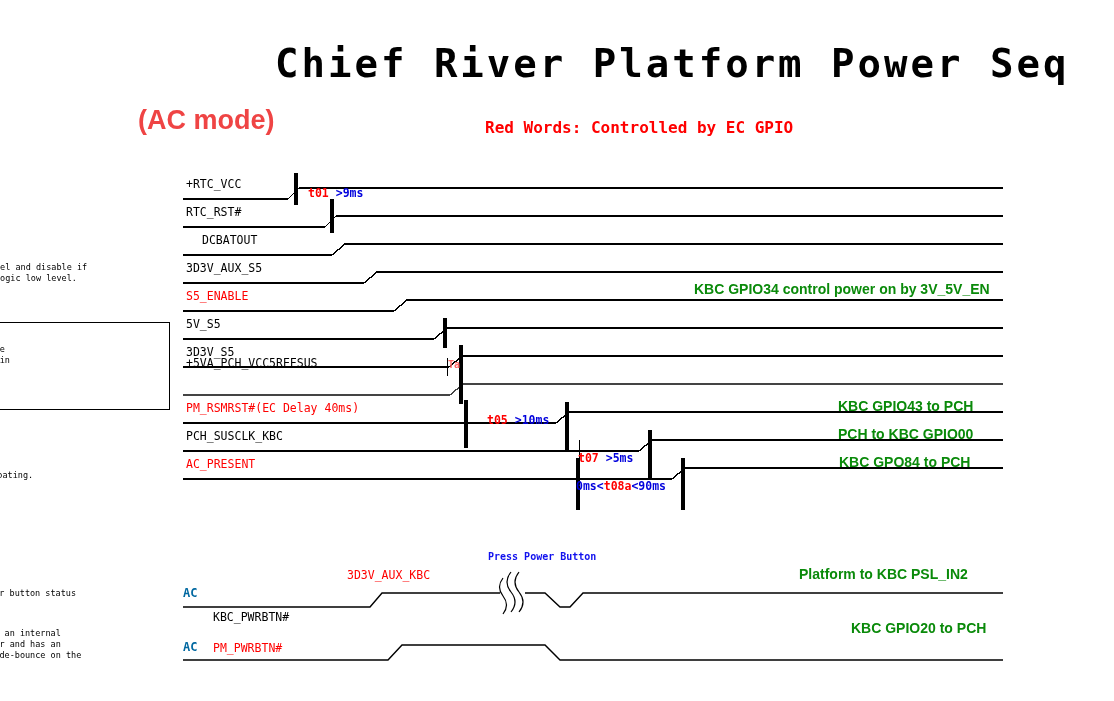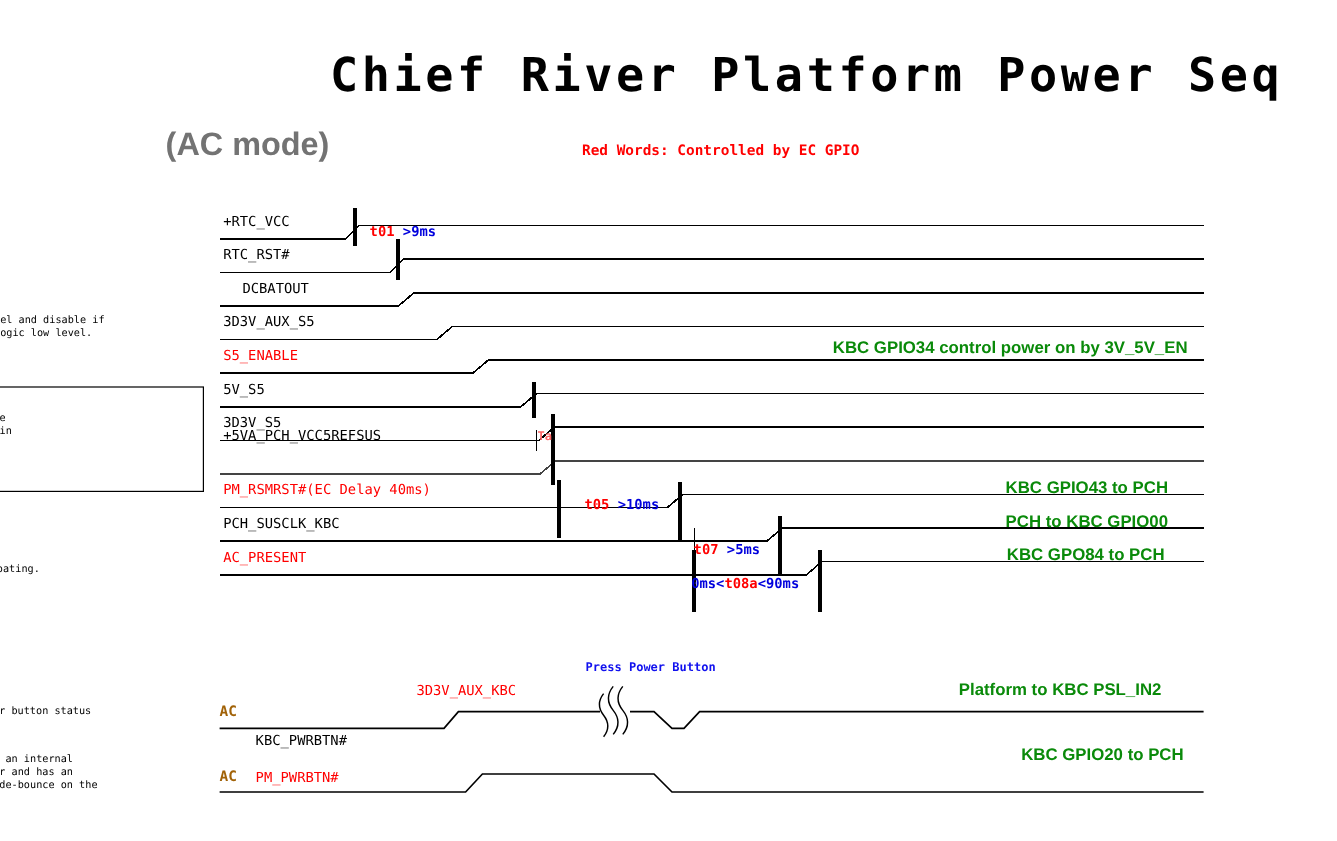--- a/index.html
+++ b/index.html
@@ -4,23 +4,23 @@
 <style>
   html,body{margin:0;padding:0;background:#ffffff;}
   body{width:1114px;height:701px;position:relative;overflow:hidden;
        font-family:"Liberation Sans",sans-serif;}
   .abs{position:absolute;}
 
   
   #title{left:275px;top:28px;font-family:"DejaVu Sans Mono",monospace;
          font-weight:bold;font-size:39px;letter-spacing:3px;color:#000;white-space:nowrap;margin-top:13px;}
   #acmode{left:138px;top:105px;font-family:"Liberation Sans",sans-serif;
-          font-weight:bold;font-size:27px;color:#737373;white-space:nowrap;}
+          font-weight:bold;font-size:27px;color:#ef4444;white-space:nowrap;}
   #redlegend{left:485px;top:118px;font-family:"DejaVu Sans Mono",monospace;
-             font-weight:bold;font-size:12px;color:#ff0000;white-space:nowrap;}
+             font-weight:bold;font-size:16px;color:#ff0000;white-space:nowrap;}
 
   
   .sidenote{font-family:"DejaVu Sans Mono",monospace;font-size:8.5px;
             color:#000;line-height:11px;white-space:pre;}
   #note-top{left:-92px;top:262px;}
   #note-float{left:-18px;top:470px;}
   #note-pwrstat{left:-57px;top:588px;}
   #note-intpull{left:-62px;top:628px;}
 
   #tabox{left:-168px;top:322px;width:338px;height:88px;
@@ -30,21 +30,21 @@
   #tabox .ta-b{font-family:"DejaVu Sans Mono",monospace;font-size:8.5px;
                color:#000;line-height:11px;white-space:pre;margin-left:8px;}
 
   
   #wave{left:0;top:0;width:1114px;height:701px;}
 
   .siglabel{font-family:"DejaVu Sans Mono",monospace;font-size:11.5px;
             white-space:nowrap;color:#000;}
   .siglabel.red{color:#ff0000;}
   .acpref{font-family:"DejaVu Sans Mono",monospace;font-size:12px;
-          font-weight:bold;color:#a16207;}
+          font-weight:bold;color:#0369a1;}
 
   .tmark{font-family:"DejaVu Sans Mono",monospace;font-size:11.5px;
          font-weight:bold;white-space:nowrap;}
   .tmark .t{color:#ff0000;}
   .tmark .v{color:#0000dd;}
   .talab{font-family:"DejaVu Sans Mono",monospace;font-size:10px;
          font-weight:bold;color:#ff6666;}
 
   .greenlab{font-family:"Liberation Sans",sans-serif;font-weight:bold;
             font-size:14px;color:#0a8a0a;white-space:nowrap;}

